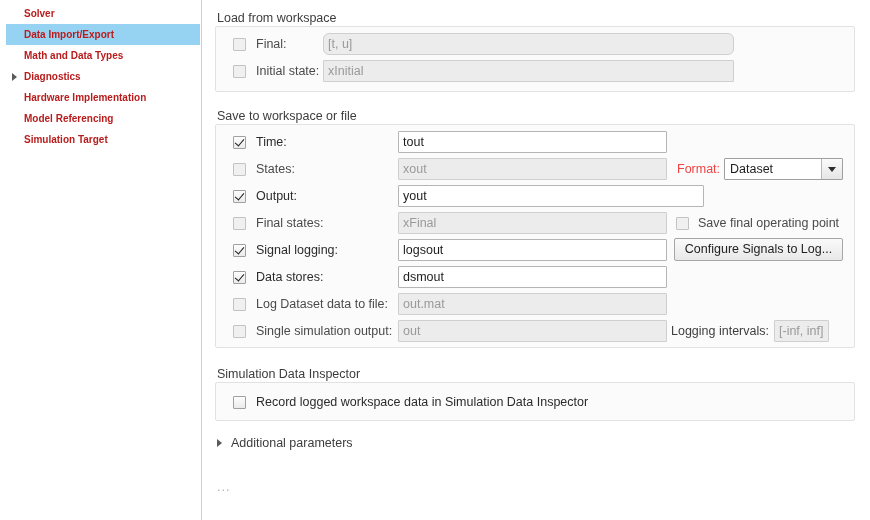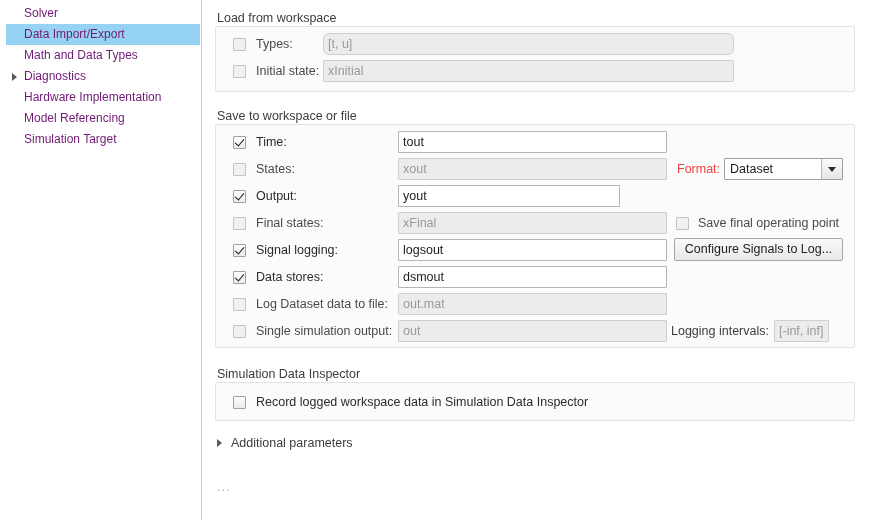--- a/index.html
+++ b/index.html
@@ -26,24 +26,25 @@
     border-right: 1px solid #d0d0d0;
     box-sizing: border-box;
     padding-top: 3px;
   }
   .tree-item {
     height: 21px;
     line-height: 21px;
     margin: 0 1px 0 6px;
     padding-left: 18px;
     white-space: nowrap;
-    color: #701a75;
-    font-size: 12px;
+    color: #b91c1c;
+    font-size: 10px;
     position: relative;
     cursor: default;
+    font-weight: bold;
   }
   .tree-item.selected {
     background: #96d3f2;
   }
   .tree-arrow {
     position: absolute;
     left: 6px;
     top: 50%;
     transform: translateY(-50%);
     width: 0; height: 0;
@@ -229,21 +230,21 @@
 
 </div>
 
 <div id="content">
 
   <div class="group-title" style="left:14px; top:11px;">Load from workspace</div>
 
   <div class="panel" style="left:12px; top:26px; width:640px; height:66px;">
 
     <div class="cb disabled" style="left:17px; top:11px;"></div>
-    <div class="cb-label dim" style="left:40px; top:10px;">Types:</div>
+    <div class="cb-label dim" style="left:40px; top:10px;">Final:</div>
     <div class="field disabled" style="left:107px; top:6px; width:411px;border-radius:6px;">[t, u]</div>
 
     <div class="cb disabled" style="left:17px; top:38px;"></div>
     <div class="cb-label dim" style="left:40px; top:37px;">Initial state:</div>
     <div class="field disabled" style="left:107px; top:33px; width:411px;">xInitial</div>
   </div>
 
 
   <div class="group-title" style="left:14px; top:109px;">Save to workspace or file</div>
 
@@ -260,21 +261,21 @@
     <div class="inline-label" style="left:461px; top:34px;">Format:</div>
     <div class="combo" style="left:508px; top:33px; width:119px;">
       <span class="combo-text">Dataset</span>
       <span class="combo-btn">
         <span class="combo-arrow"></span>
       </span>
     </div>
 
     <div class="cb checked" style="left:17px; top:65px;"></div>
     <div class="cb-label" style="left:40px; top:64px;">Output:</div>
-    <div class="field" style="left:182px; top:60px; width:222px;">yout</div>
+    <div class="field" style="left:182px; top:60px; width:306px;">yout</div>
 
     <div class="cb disabled" style="left:17px; top:92px;"></div>
     <div class="cb-label dim" style="left:40px; top:91px;">Final states:</div>
     <div class="field disabled" style="left:182px; top:87px; width:269px;">xFinal</div>
 
     <div class="cb disabled" style="left:460px; top:92px;"></div>
     <div class="cb-label dim" style="left:482px; top:91px;">Save final operating point</div>
 
     <div class="cb checked" style="left:17px; top:119px;"></div>
     <div class="cb-label" style="left:40px; top:118px;">Signal logging:</div>

